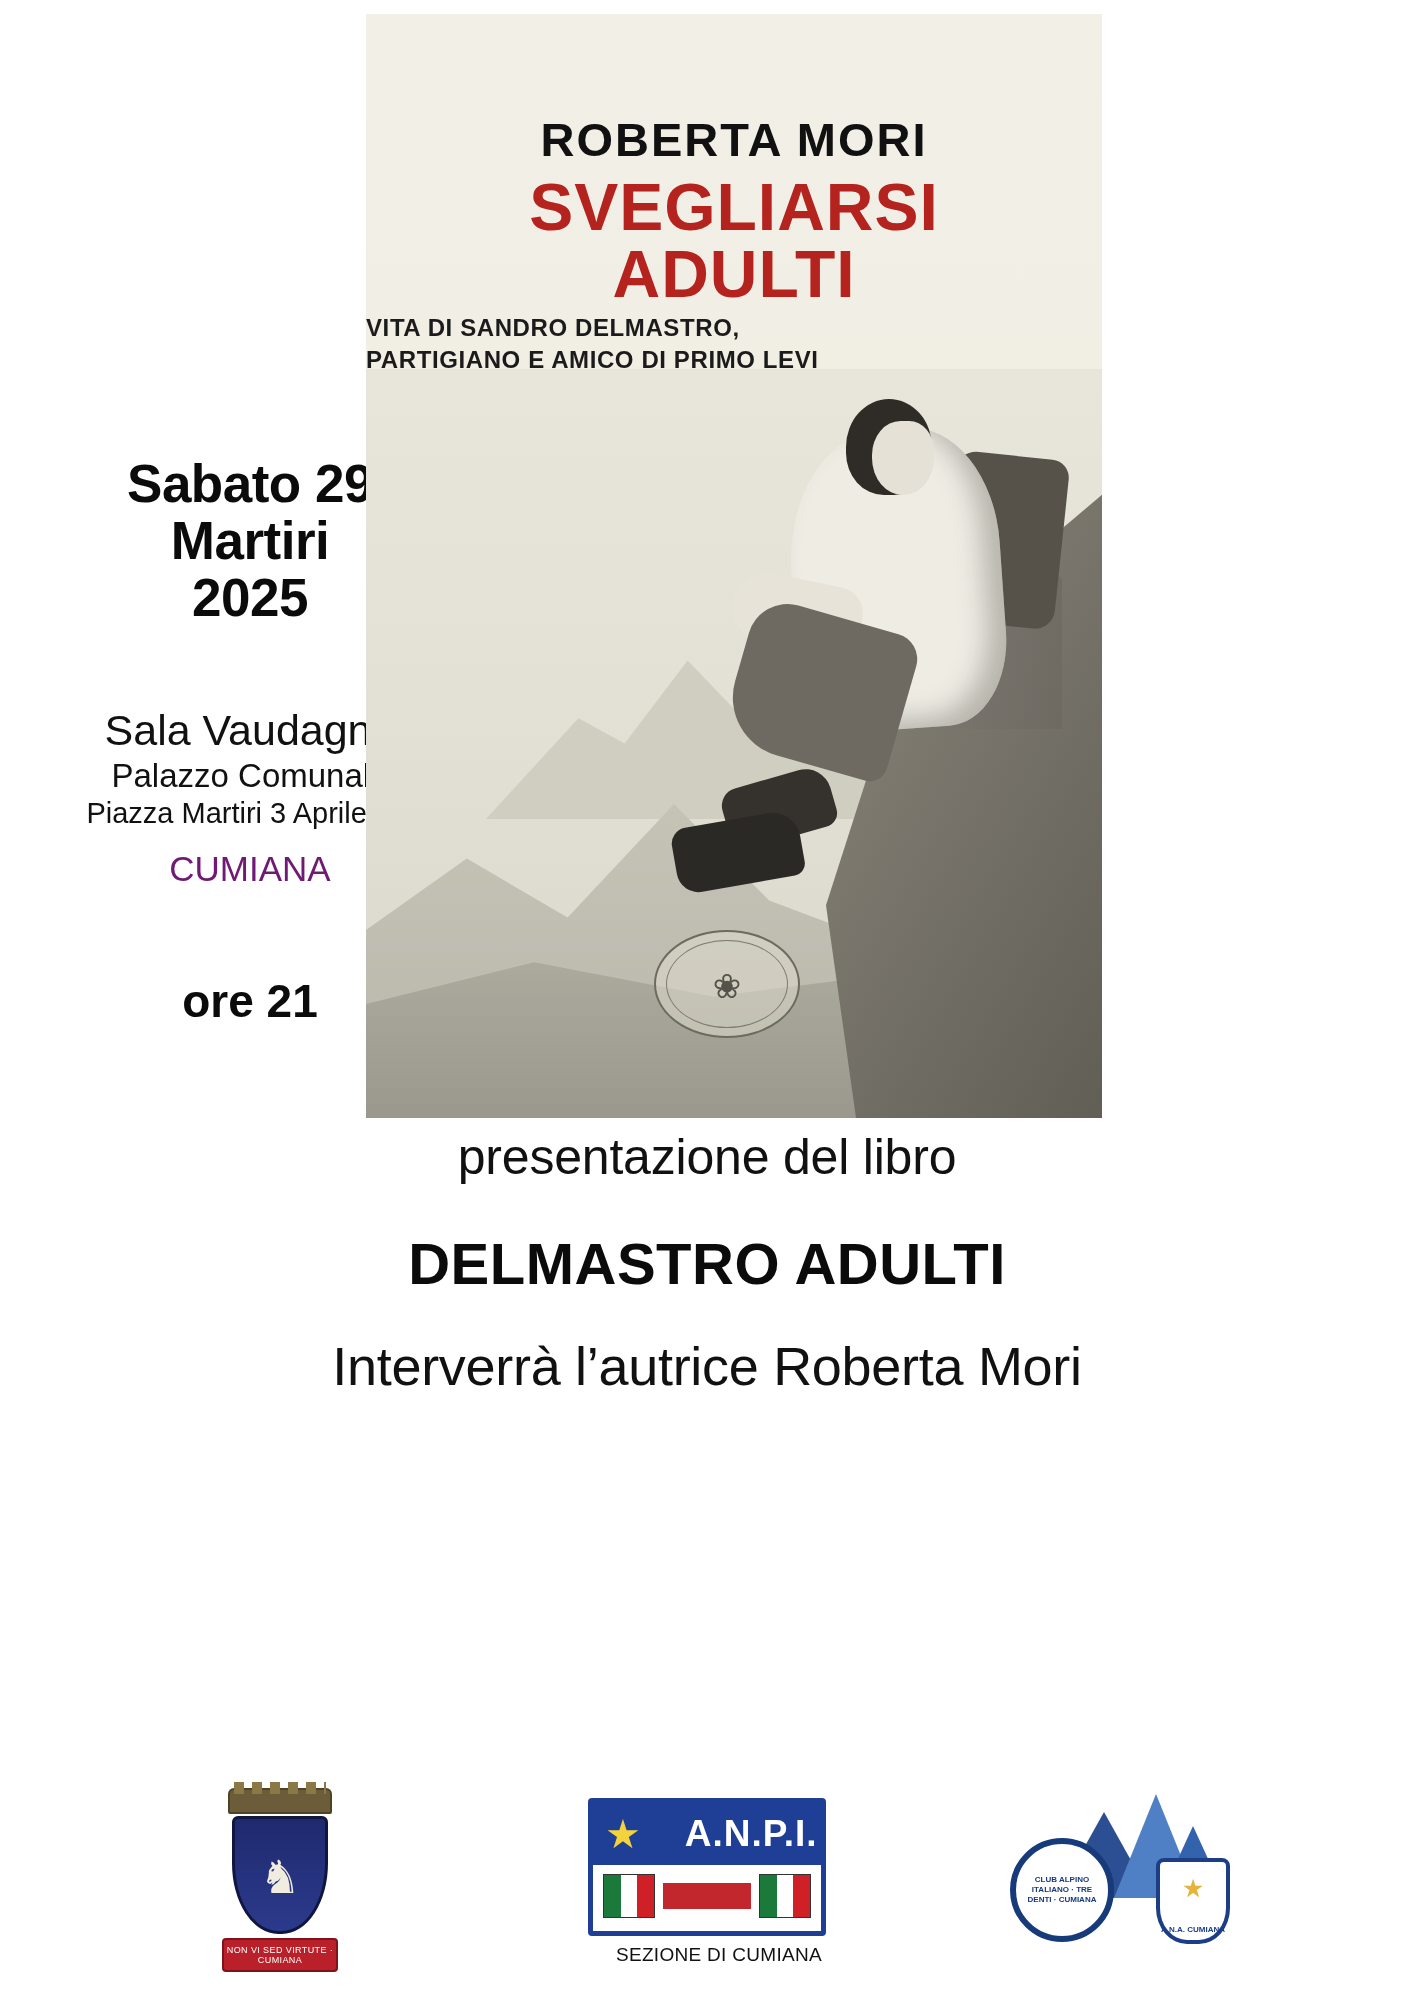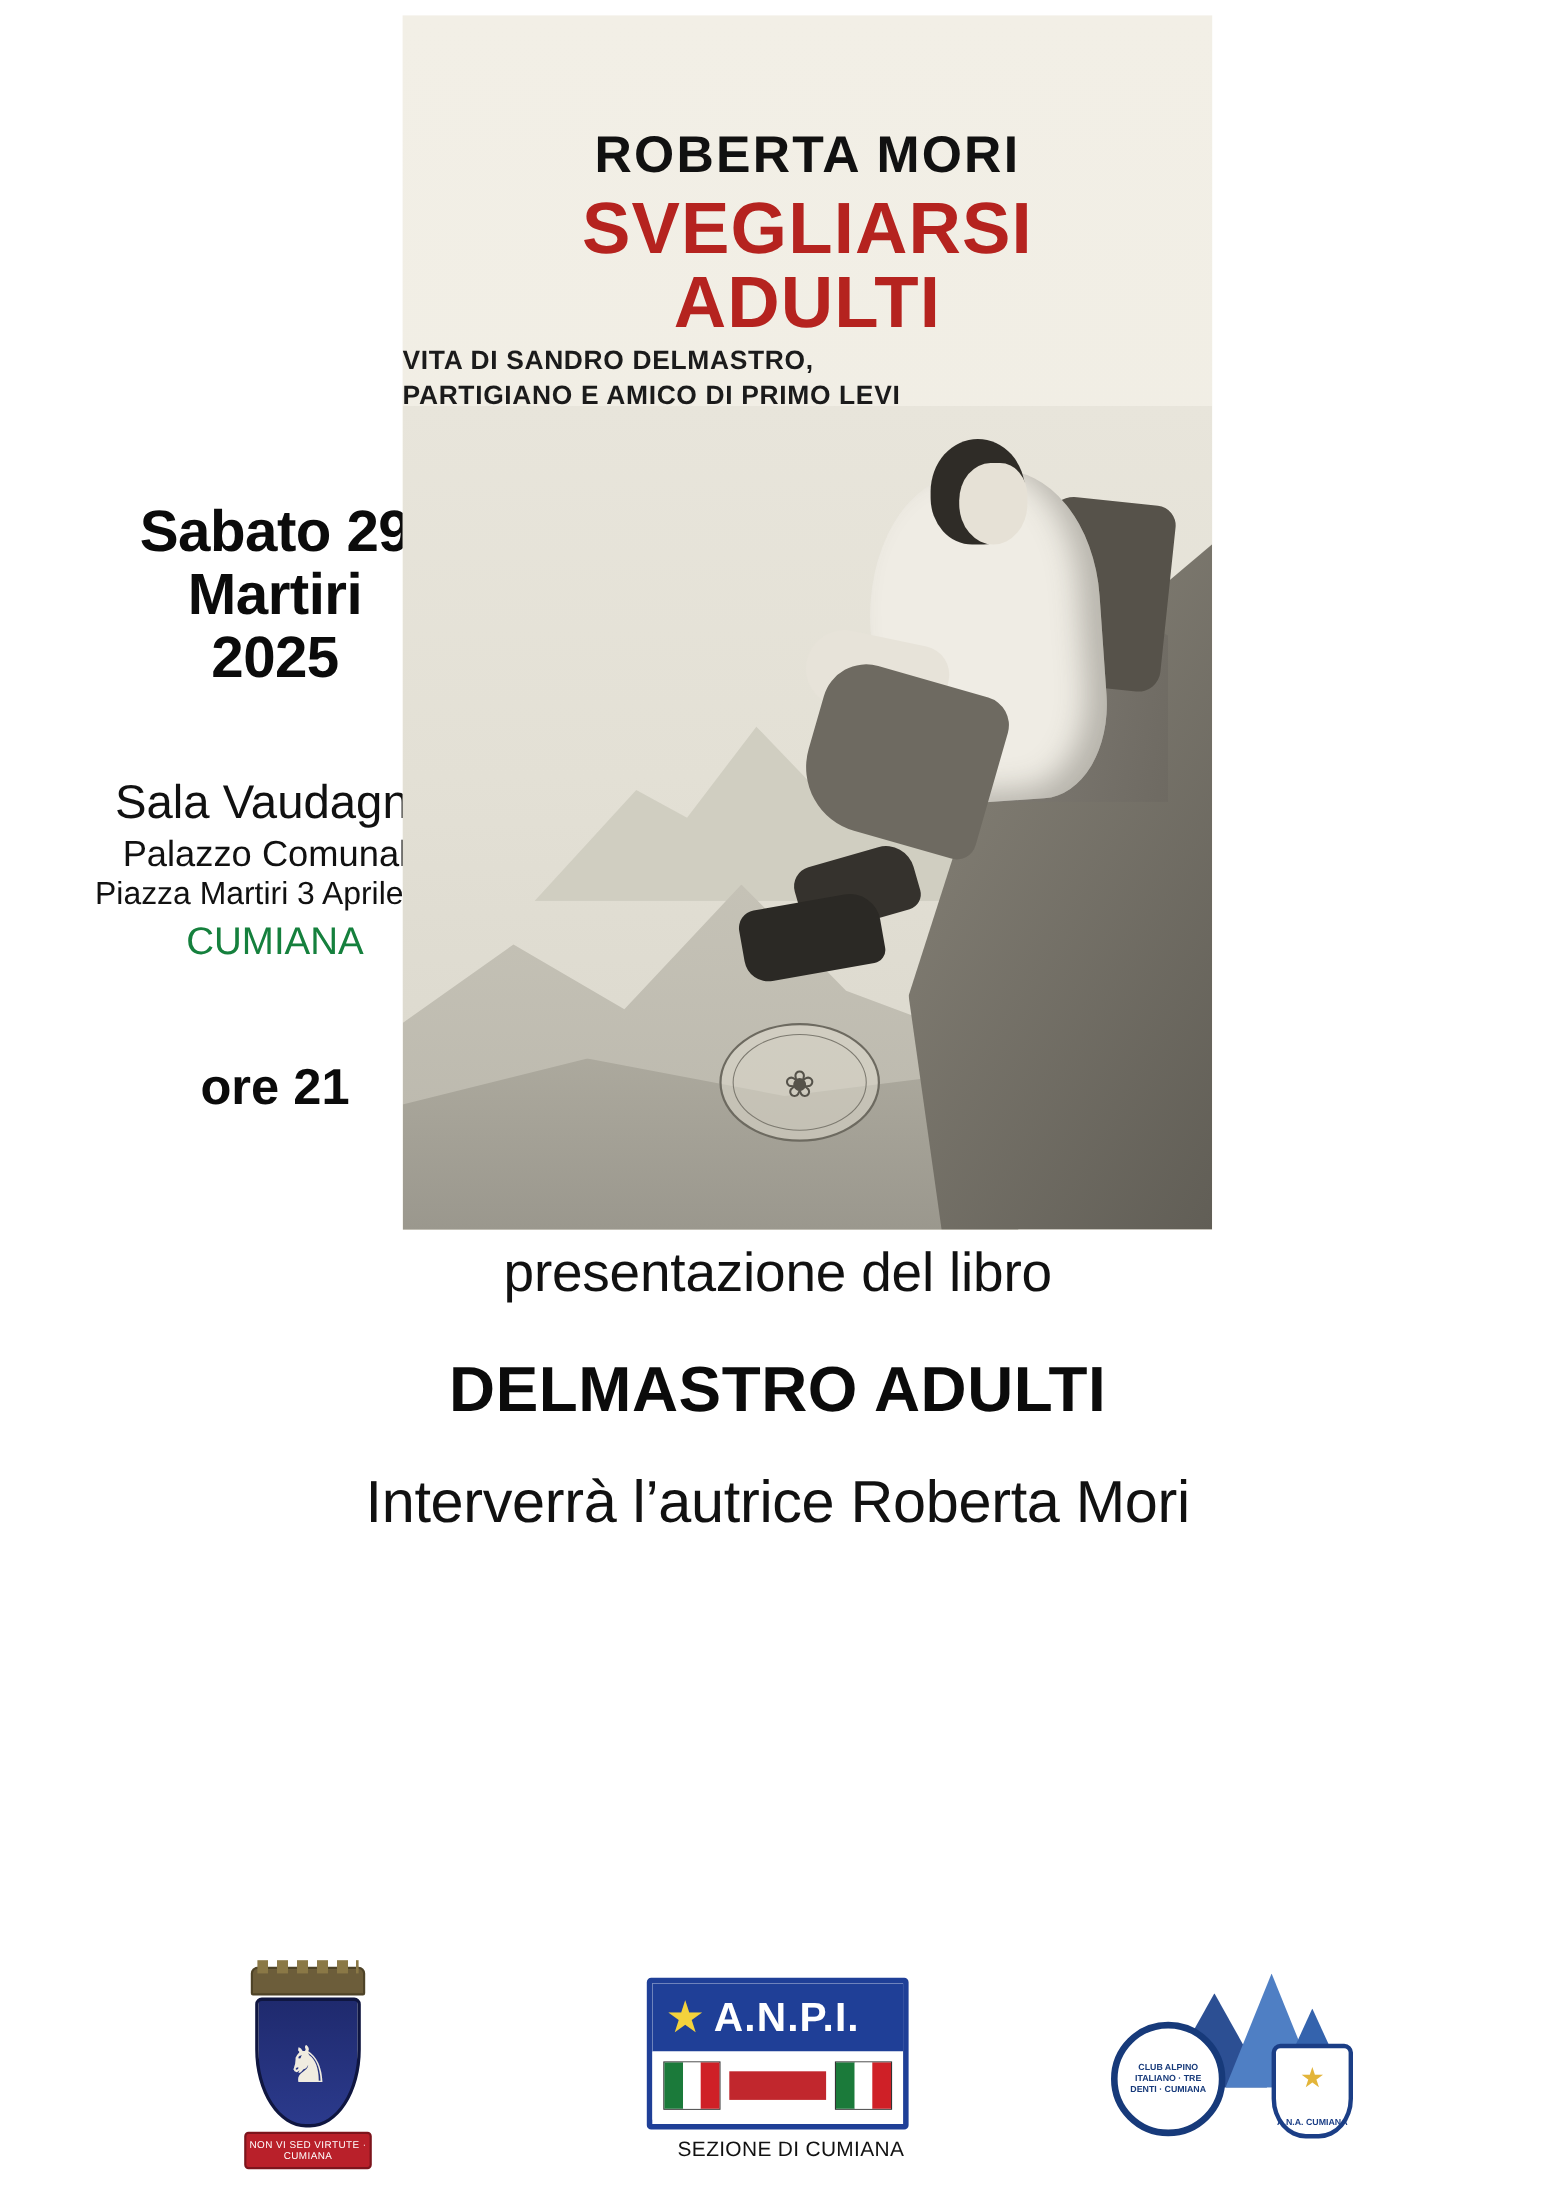--- a/index.html
+++ b/index.html
@@ -28,21 +28,21 @@
     line-height: 1.08;
     letter-spacing: -0.5px;
     color: #0b0b0b;
   }
   .venue-block {
     margin-top: 80px;
   }
   .venue-1 { font-size: 43px; line-height: 1.1; color: #111; }
   .venue-2 { font-size: 33px; line-height: 1.15; color: #111; margin-top: 3px; }
   .venue-3 { font-size: 29px; line-height: 1.15; color: #111; margin-top: 2px; }
-  .venue-4 { font-size: 35px; line-height: 1.15; color: #15803d; margin-top: 6px; }
+  .venue-4 { font-size: 35px; line-height: 1.15; color: #701a75; margin-top: 19px; }
   .time-line {
     margin-top: 84px;
     font-weight: bold;
     font-size: 46px;
     color: #0b0b0b;
   }
 
   
   .cover {
     position: absolute;
@@ -307,21 +307,21 @@
   .anpi-top {
     position: absolute; left: 0; top: 0; width: 100%; height: 62px;
     background: #1f3f97;
     display: flex; align-items: center; gap: 8px;
     padding-left: 12px;
   }
   .anpi-star {
     color: #f4d23c; font-size: 40px; line-height: 1;
   }
   .anpi-word {
-    color: #ffffff; font-weight: bold; font-size: 37px; letter-spacing: 1px;
+    color: #ffffff; font-weight: bold; font-size: 37px; letter-spacing: 1px; margin-left: 36px;
   }
   .anpi-flags {
     position: absolute; left: 0; top: 62px; width: 100%; height: 62px;
     display: flex; align-items: center; justify-content: space-between;
     padding: 6px 10px;
     gap: 8px;
     background: #fff;
   }
   .flag {
     width: 52px; height: 44px;

